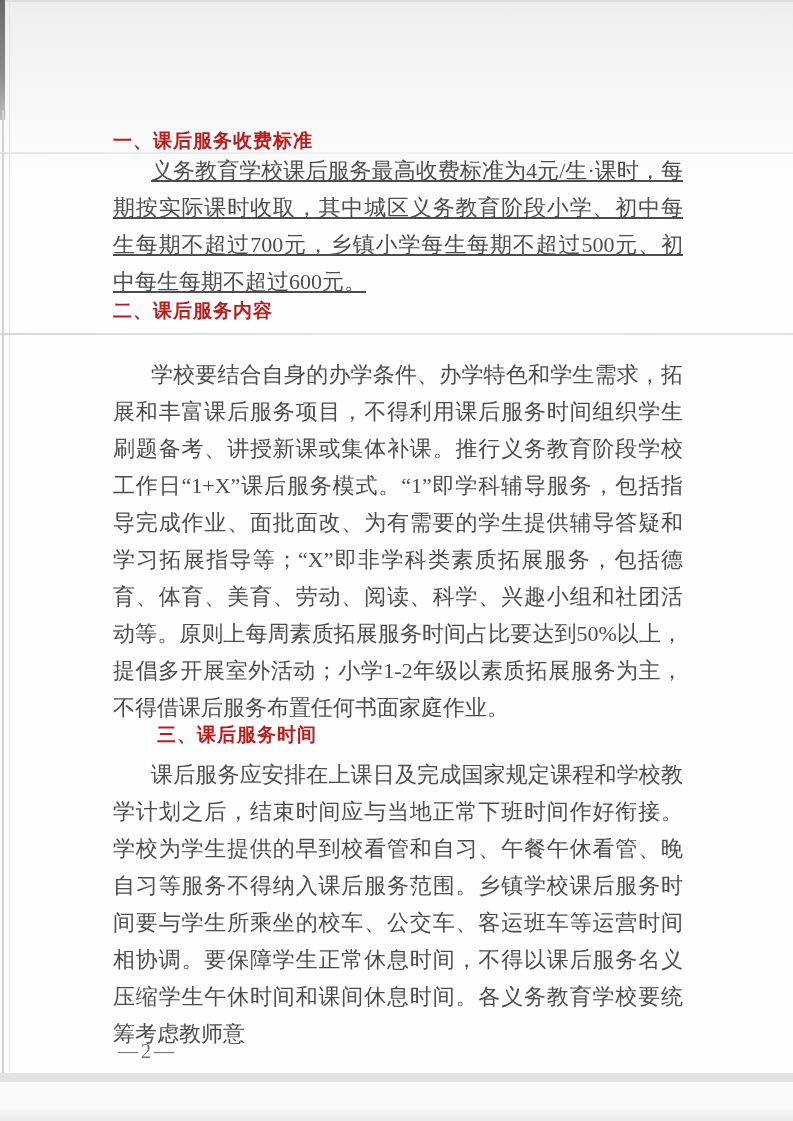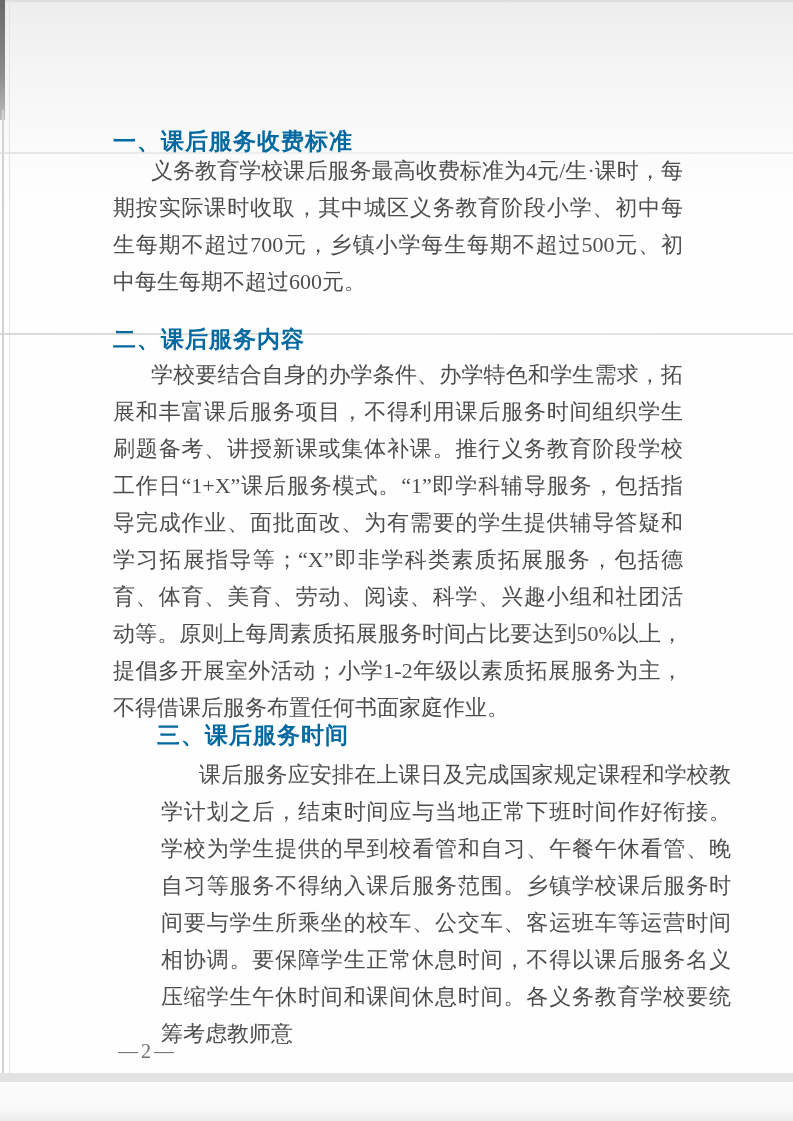--- a/index.html
+++ b/index.html
@@ -82,43 +82,43 @@
     width: 570px;
     top: 0;
     color: #4d4d4d;
   }
   .sec-heading {
     position: absolute;
     left: 0;
     width: 570px;
     font-family: "Liberation Sans", sans-serif;
     font-weight: bold;
-    font-size: 23px;
+    font-size: 19px;
     line-height: 30px;
-    color: #0369a1;
+    color: #b91c1c;
     letter-spacing: 1px;
   }
   .sec-heading.h1 { top: 126px; }
-  .sec-heading.h2 { top: 325px; font-family: Liberation Serif, serif; }
+  .sec-heading.h2 { top: 296px; font-family: Liberation Serif, serif; }
   .sec-heading.h3 { top: 720px; margin-left: 44px; }
   .sec-para {
     position: absolute;
     left: 0;
     width: 570px;
     font-size: 22px;
     line-height: 37px;
     text-align: justify;
     text-justify: inter-character;
     text-indent: 38px;
     color: #4d4d4d;
     margin: 0;
   }
-  .sec-para.p1 { top: 152px; }
+  .sec-para.p1 { top: 152px; text-decoration: underline; }
   .sec-para.p2 { top: 356px; }
-  .sec-para.p3 { top: 756px; margin-left: 48px; }
+  .sec-para.p3 { top: 756px; }
   .page-number {
     position: absolute;
     left: 118px;
     top: 1040px;
     font-size: 20px;
     letter-spacing: 3px;
     color: #6e6e6e;
     font-family: "Liberation Serif", serif;
   }
 </style>

